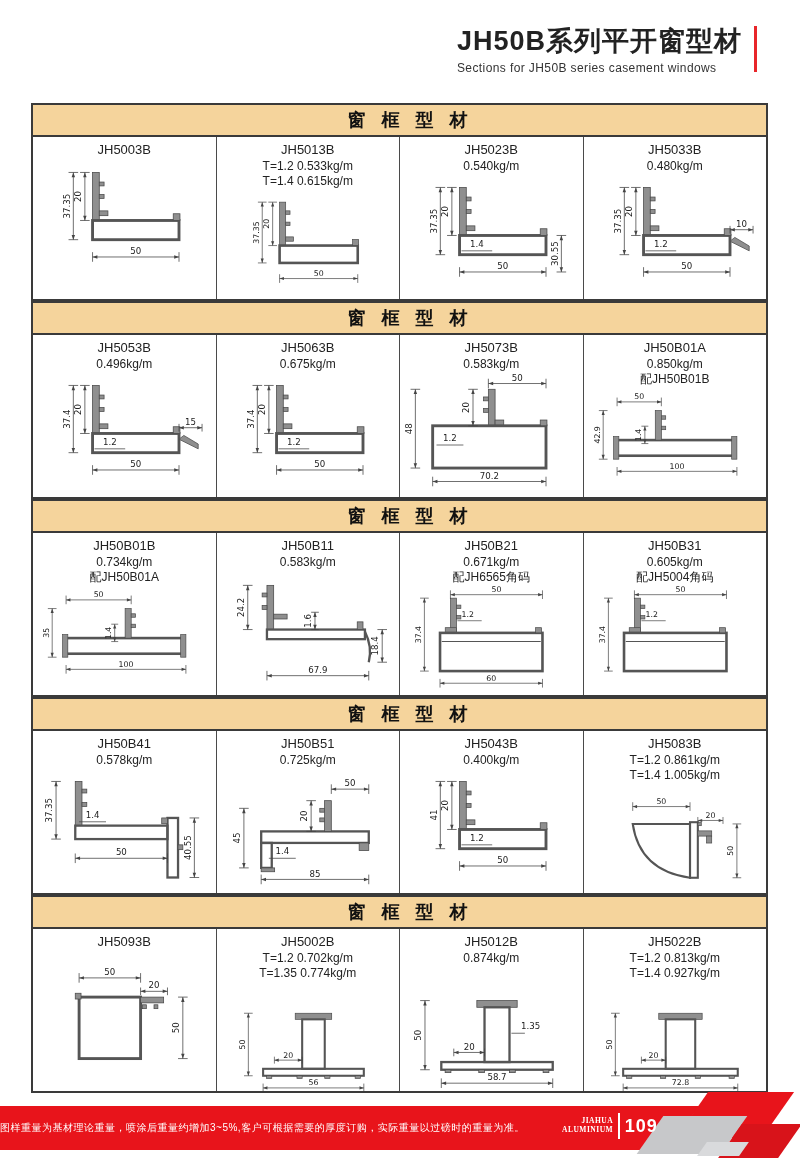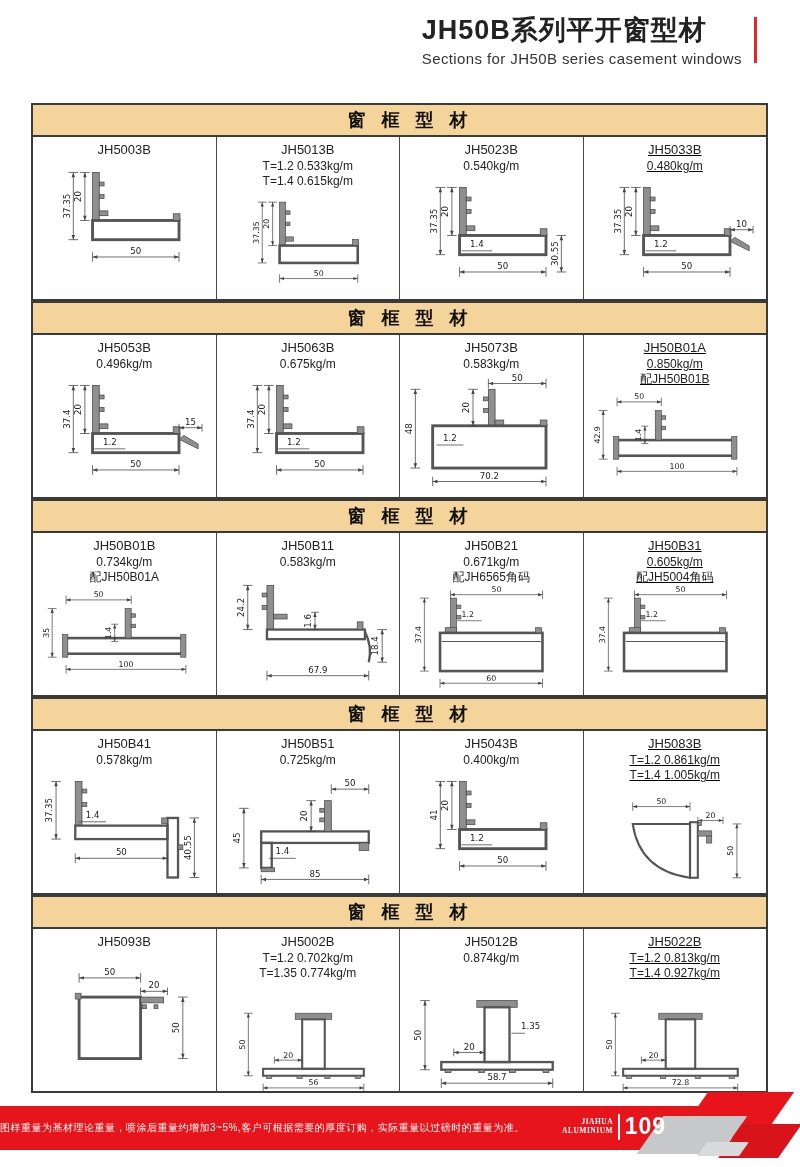--- a/index.html
+++ b/index.html
@@ -1,41 +1,41 @@
 <!DOCTYPE html>
 <html><head>
 <meta charset="utf-8">
 <style>
   html,body{margin:0;padding:0;background:#fff;}
   .page{position:relative;width:800px;height:1167px;background:#fff;overflow:hidden;
         font-family:"Liberation Sans",sans-serif;}
 
   
-  .hdr{position:absolute;top:12px;right:31px;display:flex;align-items:center;}
+  .hdr{position:absolute;top:23px;right:31px;display:flex;align-items:center;}
   .title-block{margin-right:12px;}
   .title{font-size:27px;font-weight:bold;color:#222;letter-spacing:1px;white-space:nowrap;}
-  .subtitle{font-size:15px;color:#333;margin-top:2px;letter-spacing:0.4px;}
+  .subtitle{font-size:12px;color:#333;margin-top:2px;letter-spacing:0.4px;}
   .red-divider{width:3px;height:46px;background:#e8262a;margin-right:12px;}
   .logos{display:flex;gap:8px;align-items:center;}
   .logo{width:40px;height:40px;border-radius:50%;border:2.5px solid #d4262b;background:#fff;
         display:flex;align-items:center;justify-content:center;box-sizing:border-box;
         box-shadow:inset 0 0 0 2px #fff, inset 0 0 0 3px #d4262b;}
   .logo-gb{color:#1a3e8e;font-weight:bold;font-style:italic;font-size:13px;}
   .logo-star{color:#d4262b;font-size:18px;}
   .logo-cqm{color:#d4262b;font-weight:bold;font-size:11px;}
 
   
   .content{position:absolute;left:31px;top:103px;width:737px;}
   .sec-head{height:34px;background:#f5d49c;border:2px solid #3a3a3a;box-sizing:border-box;
             display:flex;align-items:center;justify-content:center;
             font-size:18px;font-weight:bold;color:#111;letter-spacing:16px;padding-left:32px;}
   .sec-body{display:flex;height:164px;border:2px solid #3a3a3a;border-top:none;box-sizing:border-box;}
   .cell{flex:1;border-right:1px solid #4a4a4a;display:flex;flex-direction:column;
         align-items:center;padding-top:5px;min-width:0;}
-  .cell:last-child{border-right:none;text-decoration:underline;}
+  .cell:last-child{border-right:none;}
   .code{font-size:13px;color:#222;line-height:1.3;}
   .specs{font-size:12px;color:#222;white-space:pre-line;text-align:center;line-height:1.28;}
   .draw{flex:1;width:100%;min-height:0;}
   .draw svg{width:100%;height:100%;display:block;}
 
   
   .dl{stroke:#444;stroke-width:0.8;fill:none;}
   .ar{fill:#444;stroke:none;}
   .dt{font-family:"DejaVu Sans",sans-serif;font-size:9px;fill:#222;}
   .pf{fill:#8f8f8f;stroke:#4a4a4a;stroke-width:0.8;}
@@ -45,21 +45,21 @@
   .tl{stroke:#555;stroke-width:1.2;fill:none;}
 
   
   .footer-bar{position:absolute;left:0;top:1106px;width:700px;height:44px;background:#e8141b;
               clip-path:polygon(0 0,100% 0,calc(100% - 36px) 100%,0 100%);
               display:flex;align-items:center;}
   .footer-note{color:#fff;font-size:10px;letter-spacing:0.5px;white-space:nowrap;}
   .brand{position:absolute;top:1113px;left:562px;display:flex;align-items:center;color:#fff;z-index:5;}
   .brand-names{text-align:right;font-size:7.5px;font-weight:bold;line-height:1.15;letter-spacing:0.5px;font-family:Liberation Serif, serif;}
   .brand-divider{width:1.5px;height:26px;background:#fff;margin:0 5px;}
-  .page-num{font-size:23px;font-weight:bold;letter-spacing:1px;}
+  .page-num{font-size:18px;font-weight:bold;letter-spacing:1px;}
   .deco{position:absolute;transform:skewX(-35deg);}
   .deco-r1{left:692px;top:1092px;width:86px;height:46px;background:#e8141b;}
   .deco-g1{left:650px;top:1116px;width:84px;height:38px;background:#c7c8ca;}
   .deco-r2{left:730px;top:1124px;width:60px;height:34px;background:#d8131a;}
   .deco-g2{left:702px;top:1142px;width:42px;height:14px;background:#d9dadc;}
 </style>
 </head>
 <body>
 
 <div class="page">

